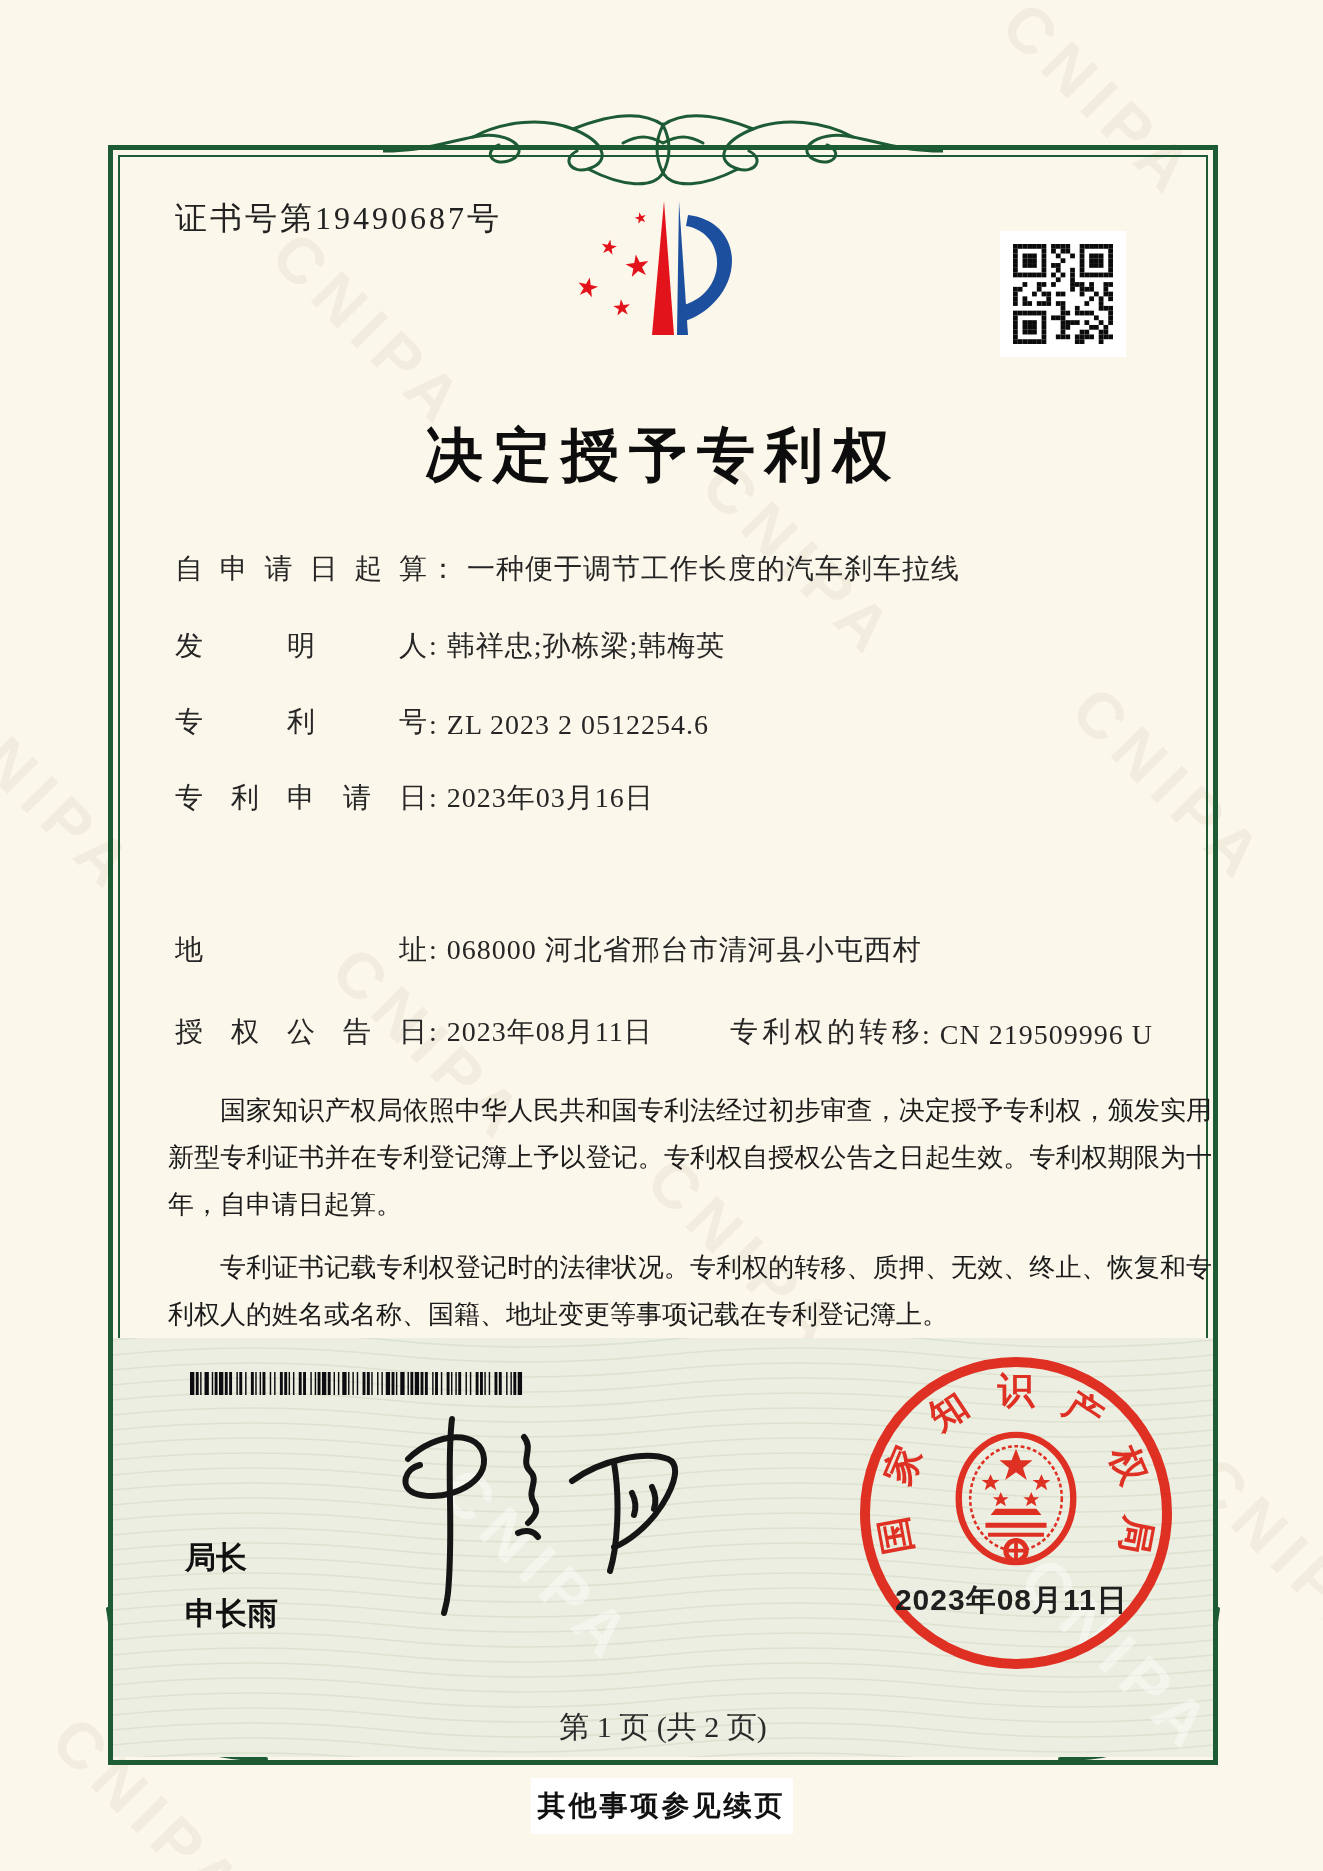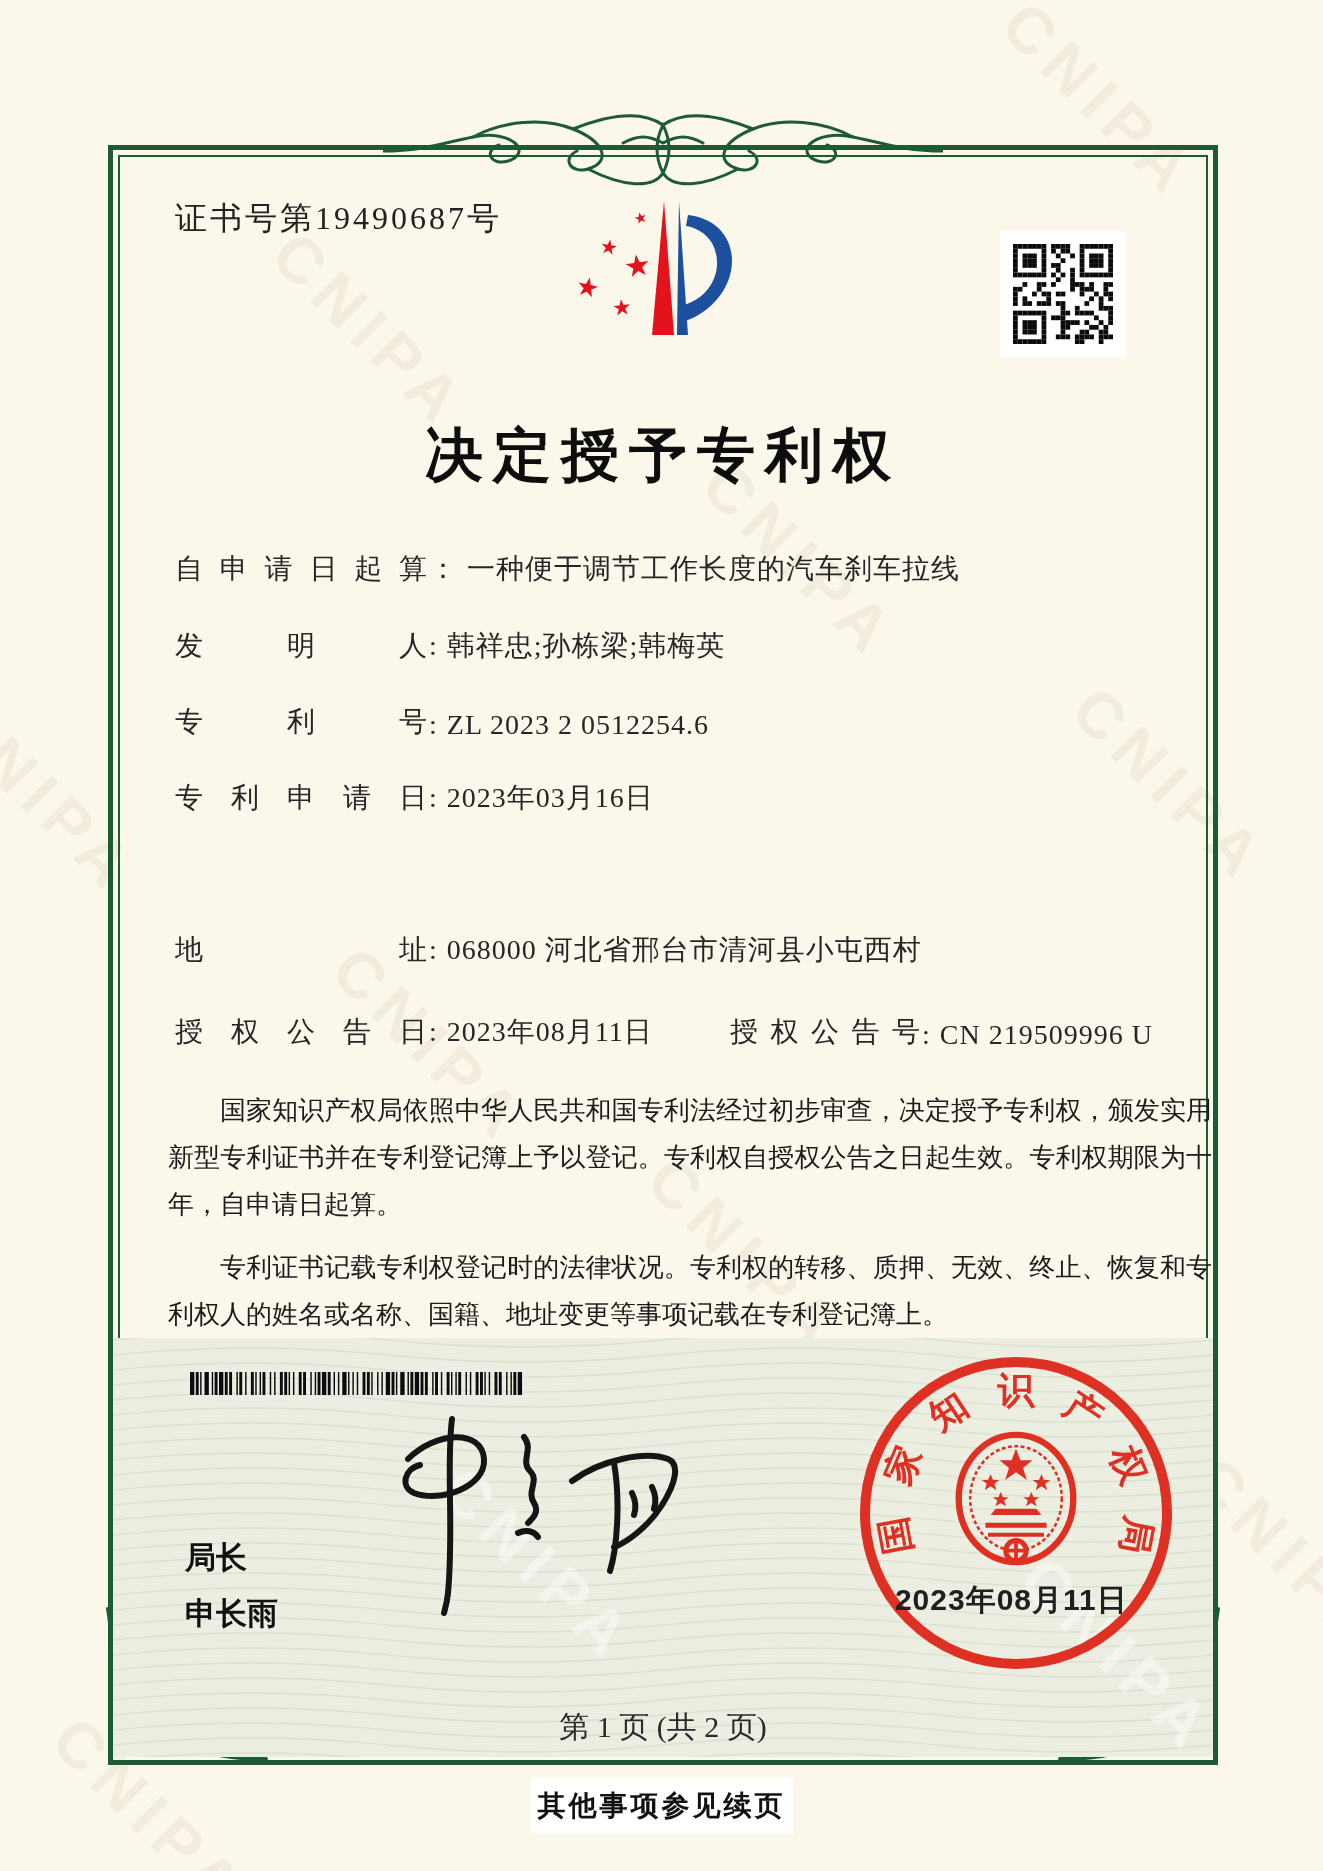--- a/index.html
+++ b/index.html
@@ -411,21 +411,21 @@
     </div>
     <div class="field-row" style="top:634px">
       <span class="lbl">专利申请日</span><span class="colon">:</span><span class="val">2023年03月16日</span>
     </div>
     <div class="field-row" style="top:786px">
       <span class="lbl">地址</span><span class="colon">:</span><span class="val">068000 河北省邢台市清河县小屯西村</span>
     </div>
     <div class="field-row" style="top:868px">
       <span class="lbl">授权公告日</span><span class="colon">:</span><span class="val">2023年08月11日</span>
       <span class="pair2">
-        <span class="lbl2">授权公告号</span><span class="colon">:</span><span class="val">CN 219509996 U</span>
+        <span class="lbl2">专利权的转移</span><span class="colon">:</span><span class="val">CN 219509996 U</span>
       </span>
     </div>
 
     <div class="legal">
       <p>国家知识产权局依照中华人民共和国专利法经过初步审查，决定授予专利权，颁发实用新型专利证书并在专利登记簿上予以登记。专利权自授权公告之日起生效。专利权期限为十年，自申请日起算。</p>
       <p>专利证书记载专利权登记时的法律状况。专利权的转移、质押、无效、终止、恢复和专利权人的姓名或名称、国籍、地址变更等事项记载在专利登记簿上。</p>
     </div>
 
     <div class="band">
       <svg id="wave-svg" width="1100" height="419" viewBox="0 0 1100 419">

